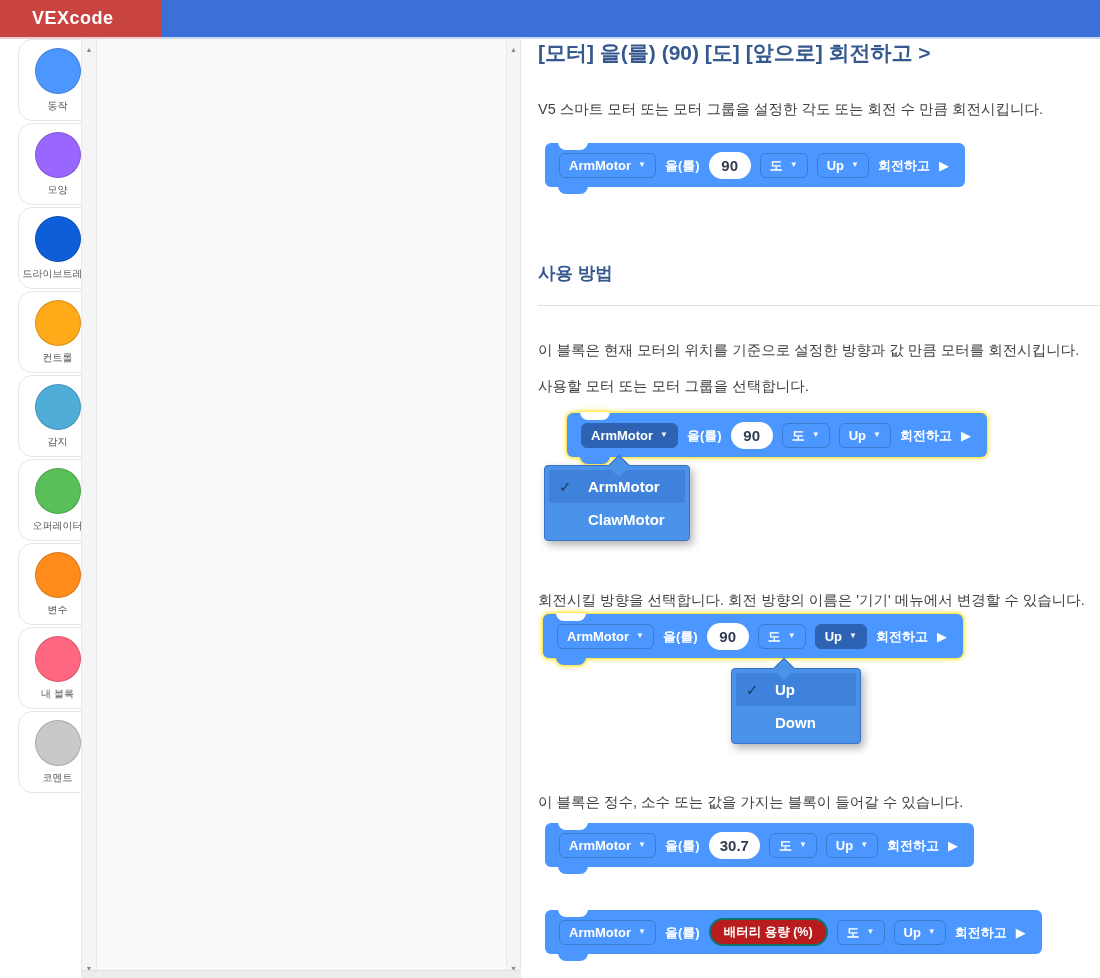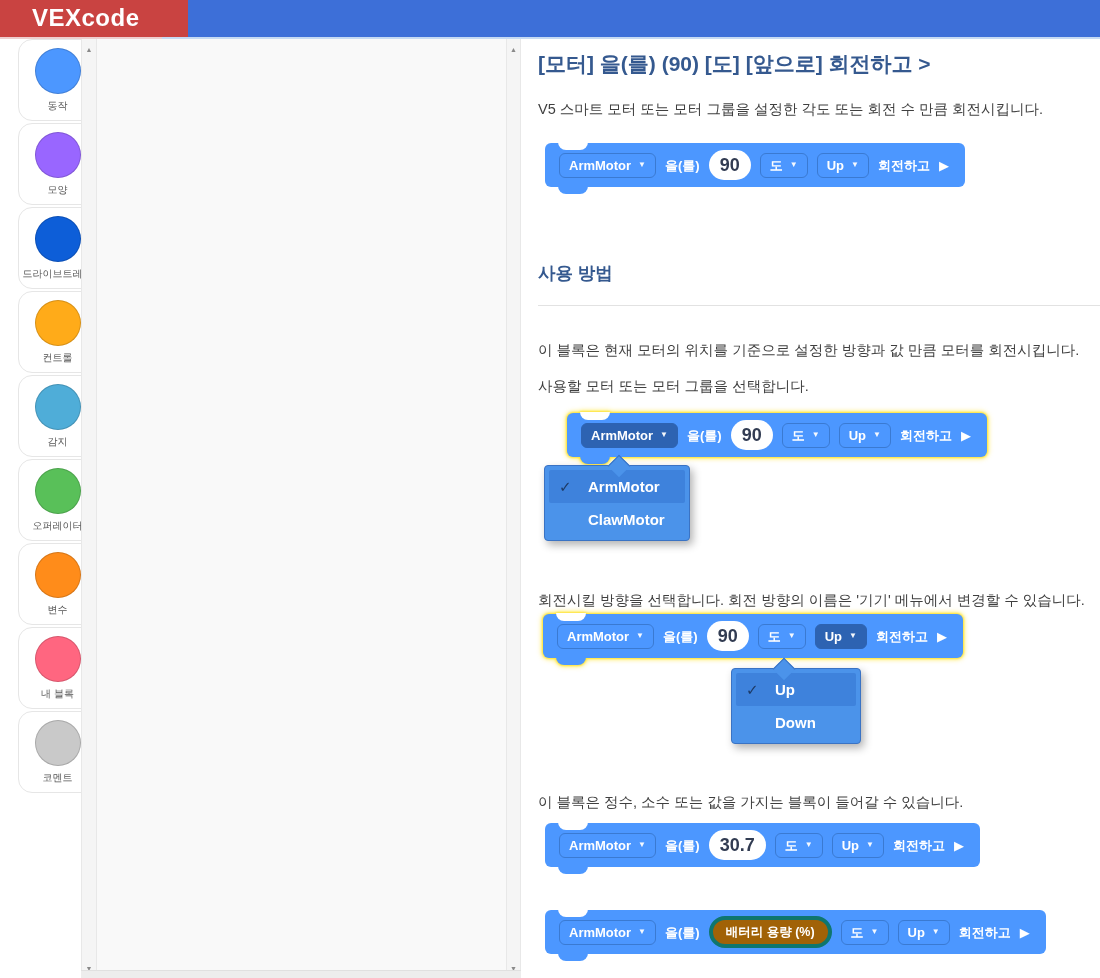--- a/index.html
+++ b/index.html
@@ -3,22 +3,22 @@
 <meta charset="utf-8">
 <style>
   html,body{margin:0;padding:0;}
   body{
     width:1100px;height:978px;position:relative;overflow:hidden;background:#ffffff;
     font-family:"Liberation Sans","DejaVu Sans",sans-serif;
     -webkit-font-smoothing:antialiased;
   }
   
   .header{position:absolute;top:0;left:0;width:1100px;height:37px;background:#3d6fd8;}
-  .logo{position:absolute;top:0;left:0;width:188px;height:37px;background:#c94341;
-    color:#fff;font-weight:700;font-size:24px;line-height:36px;padding-left:32px;
+  .logo{position:absolute;top:0;left:0;width:162px;height:37px;background:#c94341;
+    color:#fff;font-weight:700;font-size:18px;line-height:36px;padding-left:32px;
     box-sizing:border-box;letter-spacing:.5px;}
   .accent-pink{position:absolute;top:37px;left:0;width:162px;height:2px;background:#eecfcf;}
   .accent-blue{position:absolute;top:37px;left:162px;width:938px;height:2px;background:#c6daf3;}
 
   
   .sidebar{position:absolute;top:39px;left:18px;width:81px;height:658px;background:#fff;}
   .cat{width:79px;height:82px;margin:0 0 2px 0;background:#fff;border:1px solid #e6e6e6;
     border-radius:14px;box-sizing:border-box;display:flex;flex-direction:column;
     align-items:center;justify-content:center;gap:5px;cursor:pointer;}
   .cat-circle{width:46px;height:46px;border-radius:50%;border:1px solid rgba(0,0,0,.16);box-sizing:border-box;}
@@ -32,21 +32,21 @@
   .scroll-btn{position:absolute;left:0;width:100%;height:14px;display:flex;align-items:center;
     justify-content:center;font-size:7px;color:#8a8a8a;cursor:pointer;}
   .scroll-btn.up{top:3px;}
   .scroll-btn.down{bottom:3px;}
   .palette{position:absolute;top:39px;left:97px;width:409px;height:939px;background:#f9f9f9;}
   .hscroll{position:absolute;left:81px;top:970px;width:440px;height:8px;background:#ededed;
     border-top:1px solid #e0e0e0;}
 
   
   .doc{position:absolute;top:39px;left:521px;width:579px;height:939px;background:#fff;}
-  .doc-title{position:absolute;top:11px;left:17px;font-size:21px;font-weight:700;color:#35598f;white-space:nowrap;}
+  .doc-title{position:absolute;top:0;left:17px;font-size:21px;font-weight:700;color:#35598f;white-space:nowrap;}
   .doc-subtitle{position:absolute;top:61px;left:17px;font-size:14.5px;color:#3f3f3f;white-space:nowrap;}
   .doc-h2{position:absolute;top:222px;left:17px;font-size:17.5px;font-weight:700;color:#35598f;}
   .divider{position:absolute;top:266px;left:17px;width:562px;border-top:1px solid #e2e2e2;height:0;}
   .para{position:absolute;left:17px;font-size:14.5px;color:#3f3f3f;white-space:nowrap;}
   .p1{top:302px}.p2{top:338px}.p3{top:552px}.p4{top:754px}
 
   
   .block{position:absolute;height:44px;background:#4C97FF;border-radius:6px;display:flex;
     align-items:center;gap:9px;padding:0 16px 0 14px;color:#fff;font-weight:700;font-size:13px;
     box-sizing:border-box;white-space:nowrap;}
@@ -59,22 +59,22 @@
   .b2{top:374px;left:46px;}
   .b3{top:575px;left:22px;}
   .b4{top:784px;left:24px;}
   .b5{top:871px;left:24px;}
   .dd{display:flex;align-items:center;gap:7px;border:1px solid #3a7ad2;border-radius:6px;
     padding:5px 9px;line-height:1;}
   .dd .caret{font-size:8px;line-height:1;opacity:.95;}
   .dd.pressed{background:#2d63b2;border-color:#2d63b2;}
   .lbl{line-height:1;}
   .oval{background:#fff;color:#323c52;border-radius:999px;padding:6px 11px;min-width:20px;
-    text-align:center;font-size:18px;line-height:1;}
-  .reporter{background:#a16207;border:4px solid #0f766e;color:#fff;border-radius:999px;
+    text-align:center;font-size:15px;line-height:1;}
+  .reporter{background:#b91c1c;border:2px solid #0f766e;color:#fff;border-radius:999px;
     padding:6px 13px;font-size:12.5px;line-height:1;}
   .play{font-size:13px;line-height:1;}
 
   
   .menu{position:absolute;background:#4b93ea;border:1px solid #3a73c4;border-radius:4px;
     padding:4px;box-shadow:3px 4px 9px rgba(0,0,0,.3);z-index:5;box-sizing:border-box;}
   #menu-motor{top:426px;left:23px;width:146px;}
   #menu-dir{top:629px;left:210px;width:130px;}
   .menu-row{height:33px;display:flex;align-items:center;color:#fff;font-size:15px;font-weight:600;
     padding-left:10px;gap:13px;border-radius:2px;}

